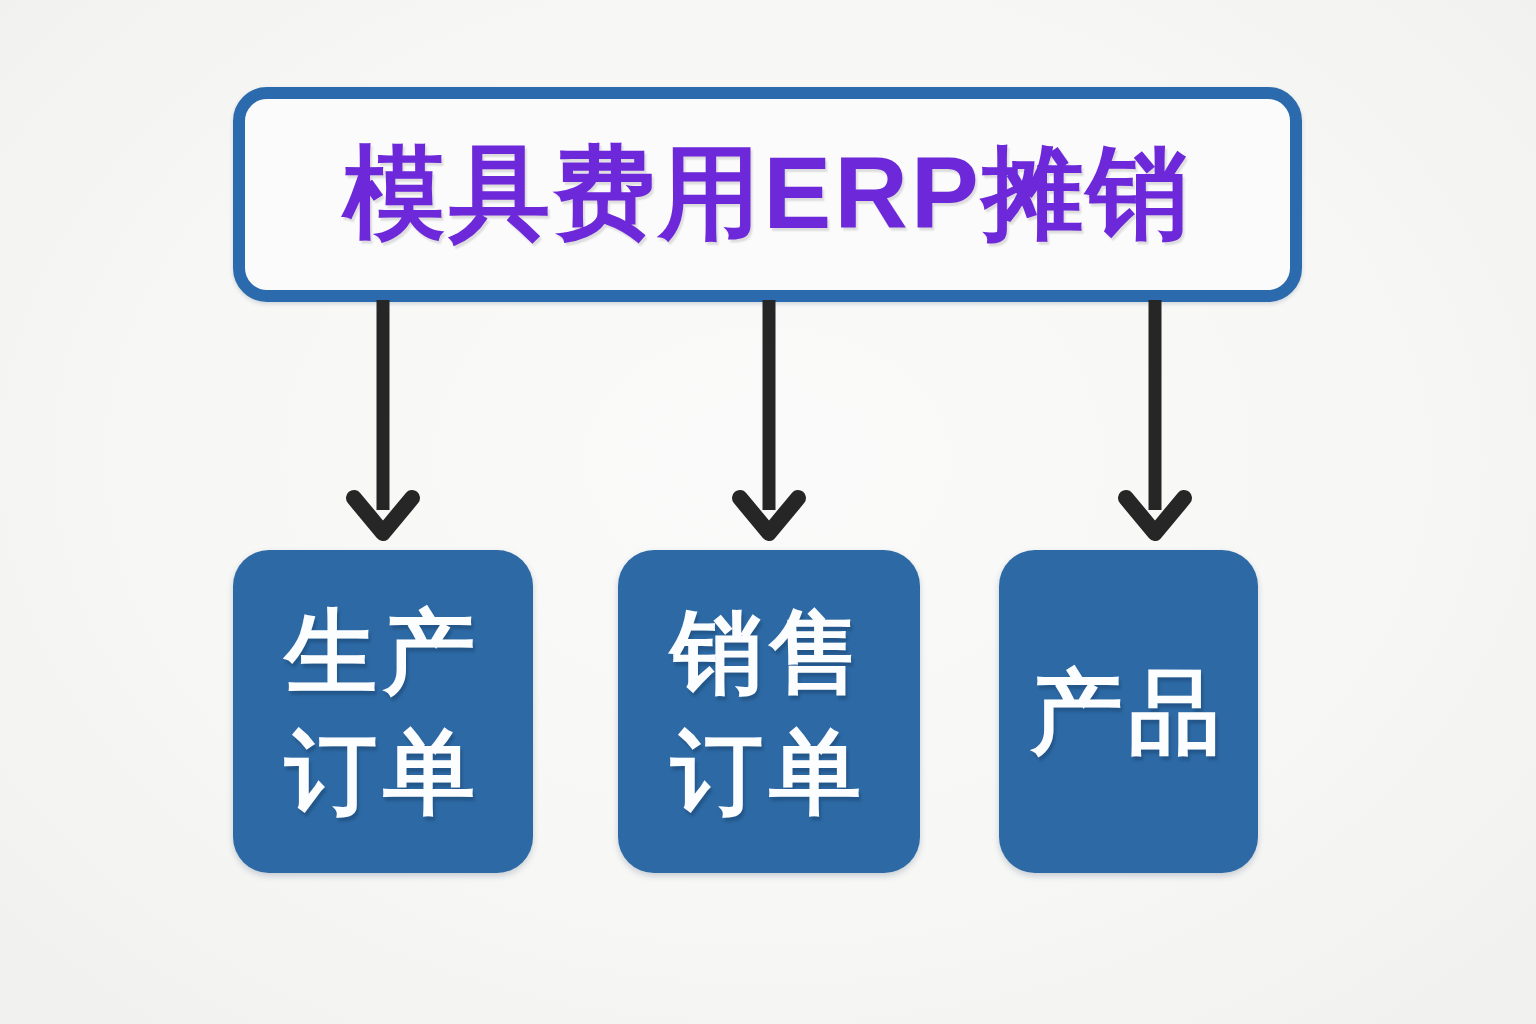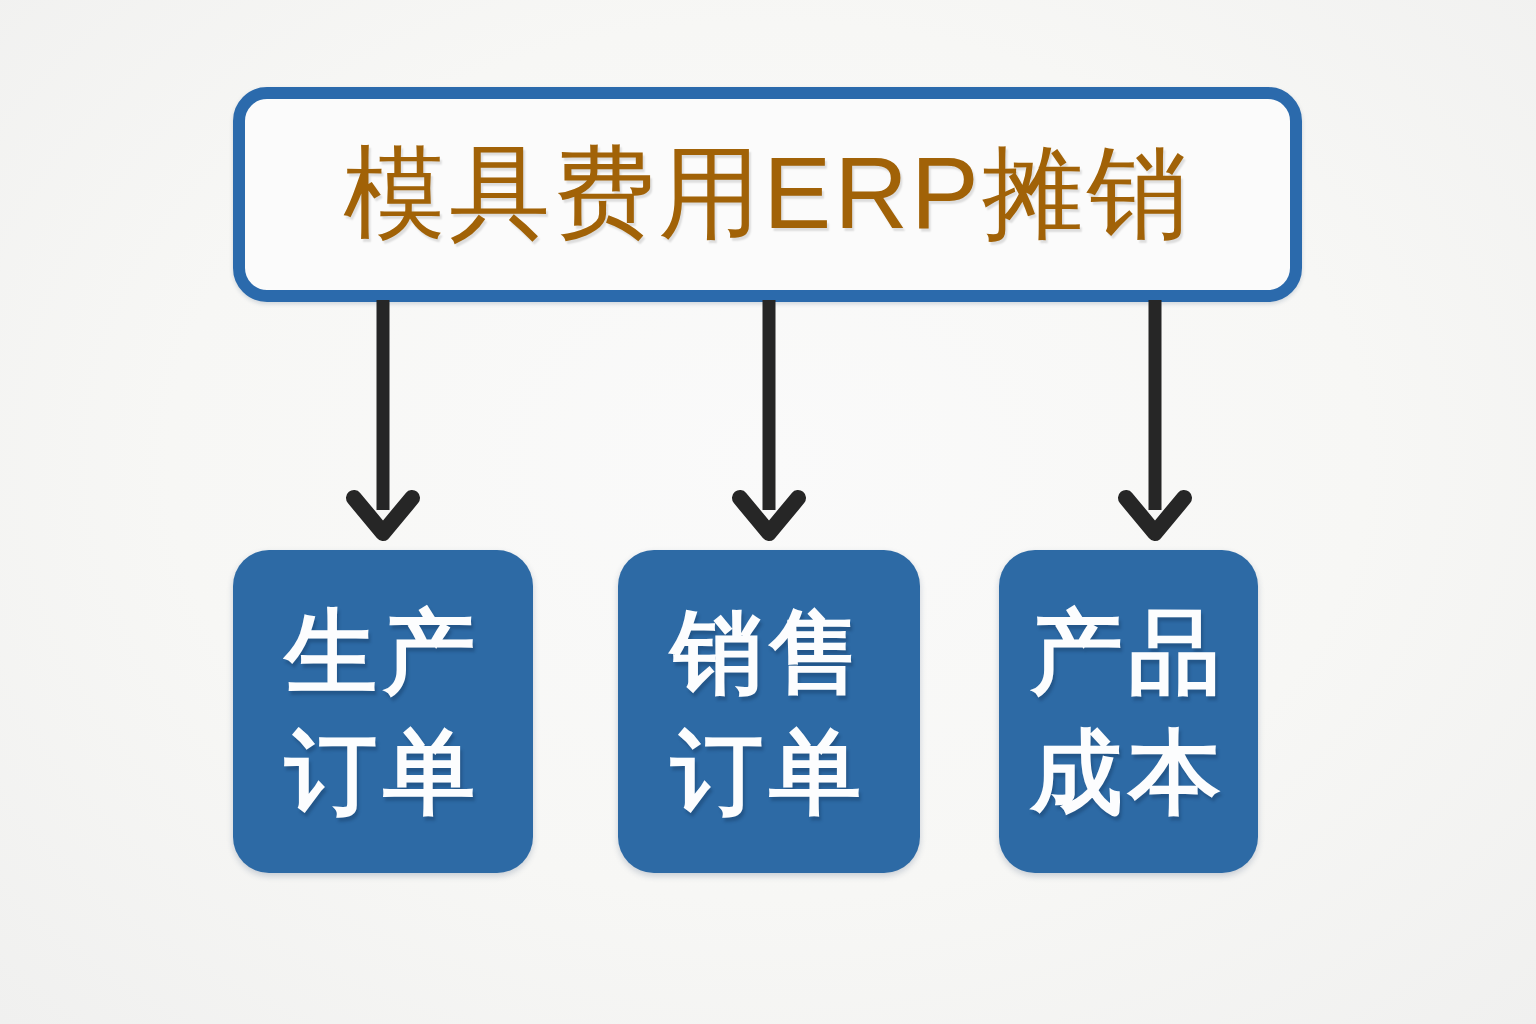--- a/index.html
+++ b/index.html
@@ -27,22 +27,22 @@
     background: #fbfbfb;
     border: 12px solid #2b6aac;
     border-radius: 34px;
     display: flex;
     align-items: center;
     justify-content: center;
     box-shadow: 0 2px 4px rgba(30, 60, 100, 0.18);
   }
   .title-text {
     font-size: 102px;
-    font-weight: 400;
-    color: #a16207;
+    font-weight: 700;
+    color: #6d28d9;
     letter-spacing: 3px;
     white-space: nowrap;
     text-shadow: 2px 3px 2px rgba(0,0,0,0.12);
   }
 
   
   .arrow {
     position: absolute;
     top: 300px;
     width: 80px;
@@ -105,16 +105,15 @@
     <div class="node-line">订单</div>
   </div>
 
   <div class="node node-2">
     <div class="node-line">销售</div>
     <div class="node-line">订单</div>
   </div>
 
   <div class="node node-3">
     <div class="node-line">产品</div>
-    <div class="node-line">成本</div>
   </div>
 
 </div>
 
 </body></html>

